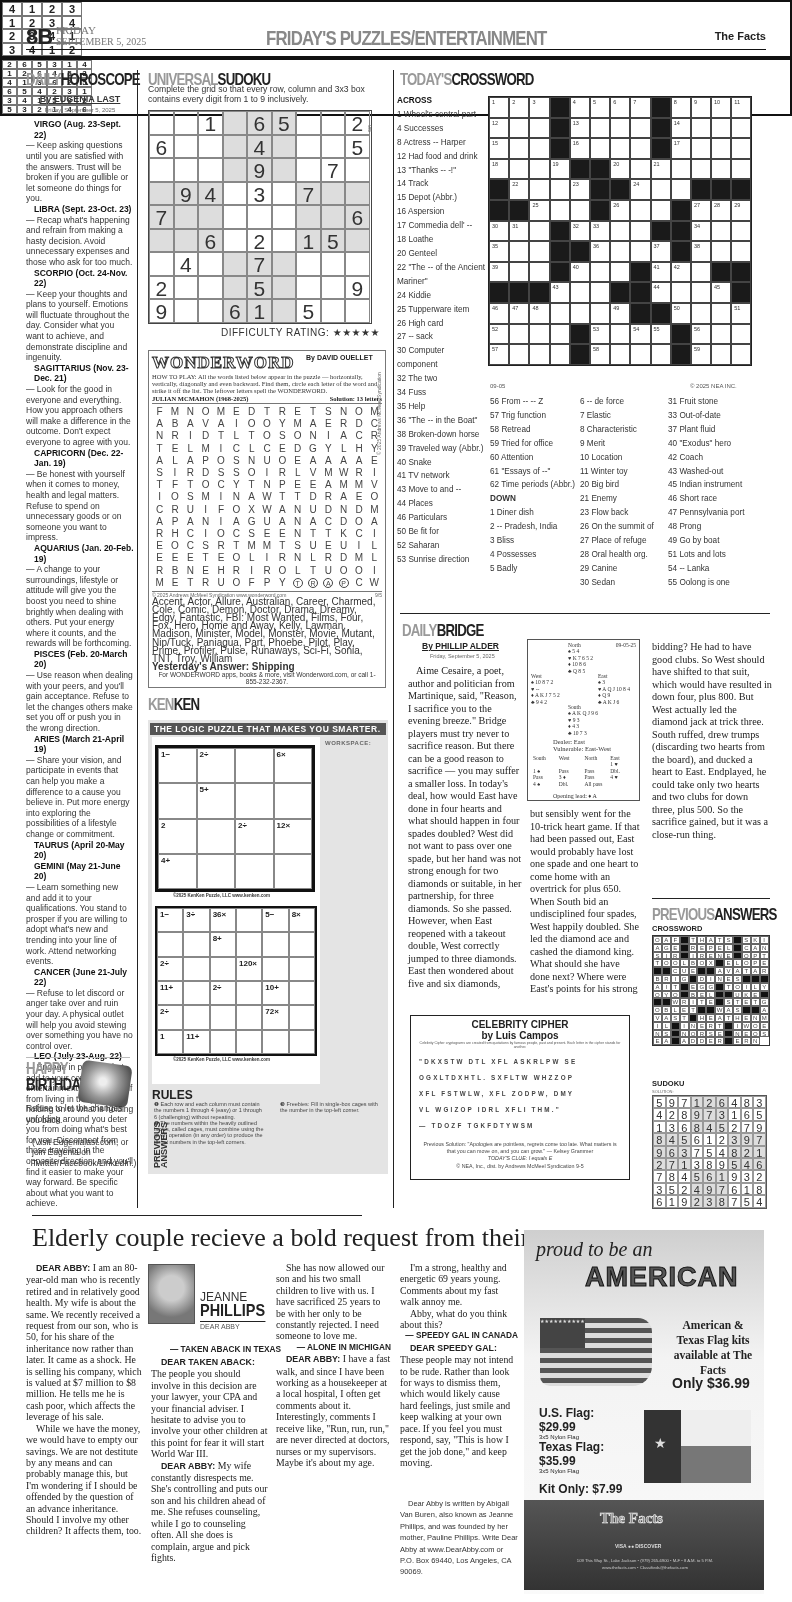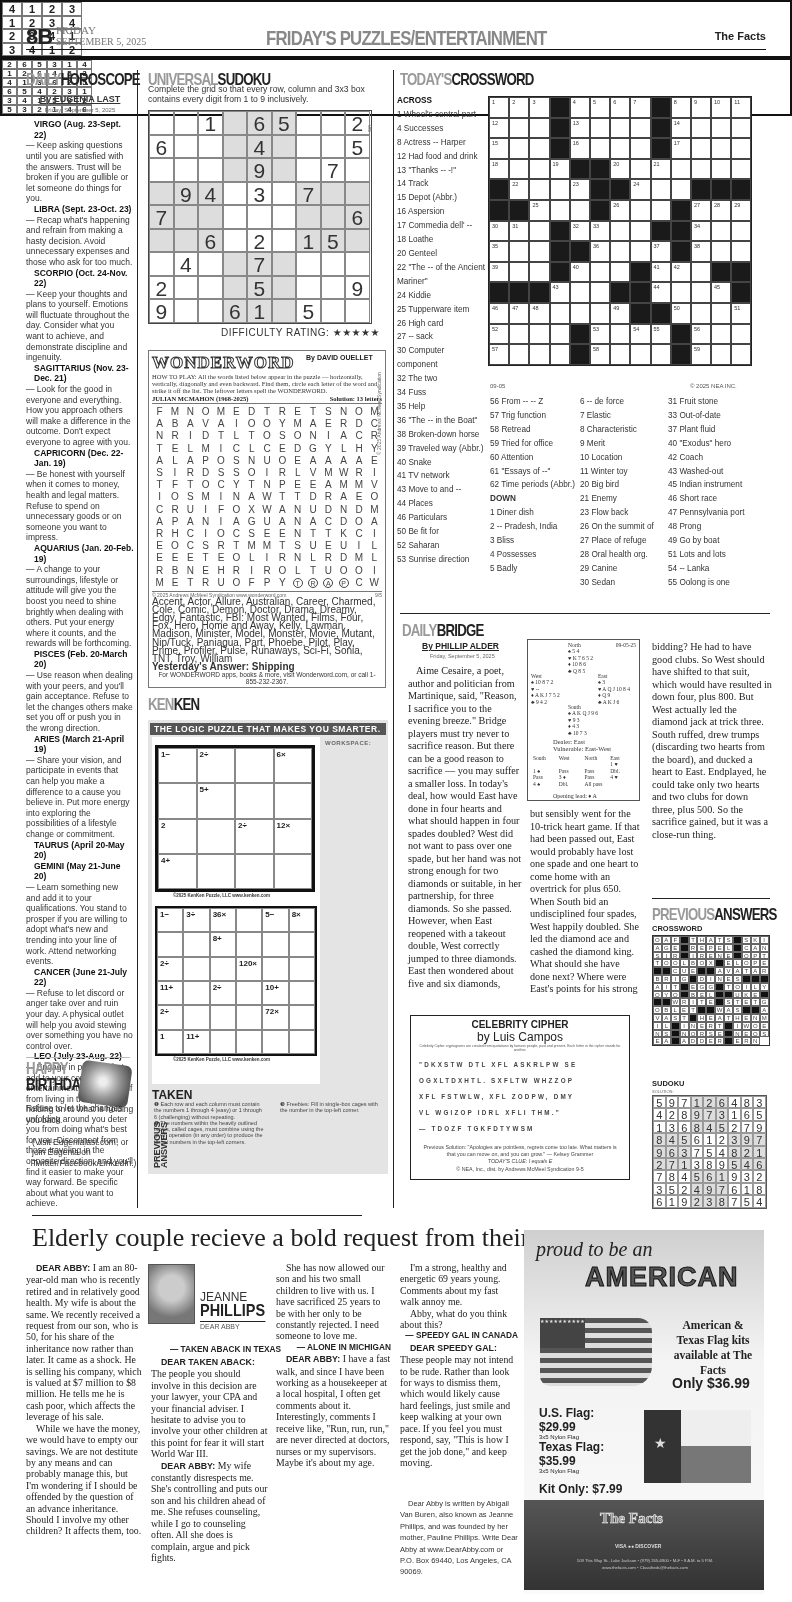--- a/index.html
+++ b/index.html
@@ -50,21 +50,21 @@
 .cw-clues{font-size:8.2px;line-height:13.9px;color:#333}
 .cw-clues .h{font-weight:bold;color:#111}
 .cw-grid{position:absolute;left:488px;top:96px;display:grid;grid-template-columns:repeat(13,20.2px);grid-template-rows:repeat(13,20.6px);border:1.3px solid #222}
 .cw-grid div{border:0.6px solid #444;font-size:5.5px;padding:1px 2px;color:#333;background:#fff}
 .cw-grid .b{background:#1a1a1a}
 .cw-col{position:absolute;font-size:8.2px;line-height:13.9px;color:#333}
 .serif{font-family:"Liberation Serif",serif;font-size:10.2px;line-height:12.5px;color:#222}
 .deal{left:527px;top:639px;width:113px;height:162px;border:1px solid #555;font-family:"Liberation Serif",serif;font-size:5.5px;line-height:6.4px;color:#333}
 .cipher{left:410px;top:1015px;width:220px;height:165px;border:1.3px solid #222;padding:3px 8px}
 .cipher h3{text-align:center;font-size:10px;font-weight:bold;line-height:11px}
-.cipher .by{text-align:center;font-size:12px;font-weight:normal}
+.cipher .by{text-align:center;font-size:10px;font-weight:bold}
 .cipher .note{text-align:center;font-size:3.5px;color:#555;line-height:4px}
 .cipher .line{font-size:6.3px;font-weight:bold;letter-spacing:2.2px;color:#444;margin-top:9px}
 .cipher .prev{font-size:5.3px;color:#444;line-height:7px;margin-top:12px;text-align:center}
 .pa-grid{position:absolute;left:652px;top:1003px;display:grid;grid-template-columns:repeat(13,8.9px);grid-template-rows:repeat(13,7.8px);border:0.7px solid #333}
 .pa-grid div{border:0.3px solid #666;font-size:6px;line-height:7.5px;text-align:center;color:#444}
 .pa-grid .b{background:#111}
 .psud{position:absolute;left:652px;top:1093px;display:grid;grid-template-columns:repeat(9,12.5px);grid-template-rows:repeat(9,12.4px);border:0.7px solid #555}
 .psud div{border:0.3px solid #999;font-size:11px;line-height:12px;text-align:center;color:#333}
 .psud .g{background:#ddd}
 .abby-head{left:32px;top:1223px;font-family:"Liberation Serif",serif;font-size:26px;color:#222;white-space:nowrap}
@@ -522,21 +522,21 @@
     <div>72×</div>
     <div></div>
     <div>1</div>
     <div>11+</div>
     <div></div>
     <div></div>
     <div></div>
     <div></div>
   </div>
 <div class="abs" style="left:173px;top:1057px;font-size:4.5px;font-weight:bold;color:#333">©2025 KenKen Puzzle, LLC www.kenken.com</div>
-<div class="abs rules-t">TAKEN</div>
+<div class="abs rules-t">RULES</div>
 <div class="abs rules" style="left:154px;top:1101px;width:110px">❶ <span>Each row and each column must contain the numbers 1 through 4 (easy) or 1 through 6 (challenging) without repeating.</span><br>❷ <span>The numbers within the heavily outlined boxes, called cages, must combine using the given operation (in any order) to produce the target numbers in the top-left corners.</span></div>
 <div class="abs rules" style="left:280px;top:1101px;width:104px">❸ <span>Freebies: Fill in single-box cages with the number in the top-left corner.</span></div>
 <div class="abs" style="left:154px;top:1118px;width:14px;height:50px;font-size:9px;font-weight:bold;color:#333;writing-mode:vertical-rl;transform:rotate(180deg);line-height:7px">PREVIOUS ANSWERS</div>
 <div class="prev-kk" id="prevkk1" style="grid-template-columns:repeat(4,20px);grid-template-rows:repeat(4,13.5px)">
     <div>4</div>
     <div>1</div>
     <div>2</div>
     <div>3</div>
     <div>1</div>
     <div>2</div>

